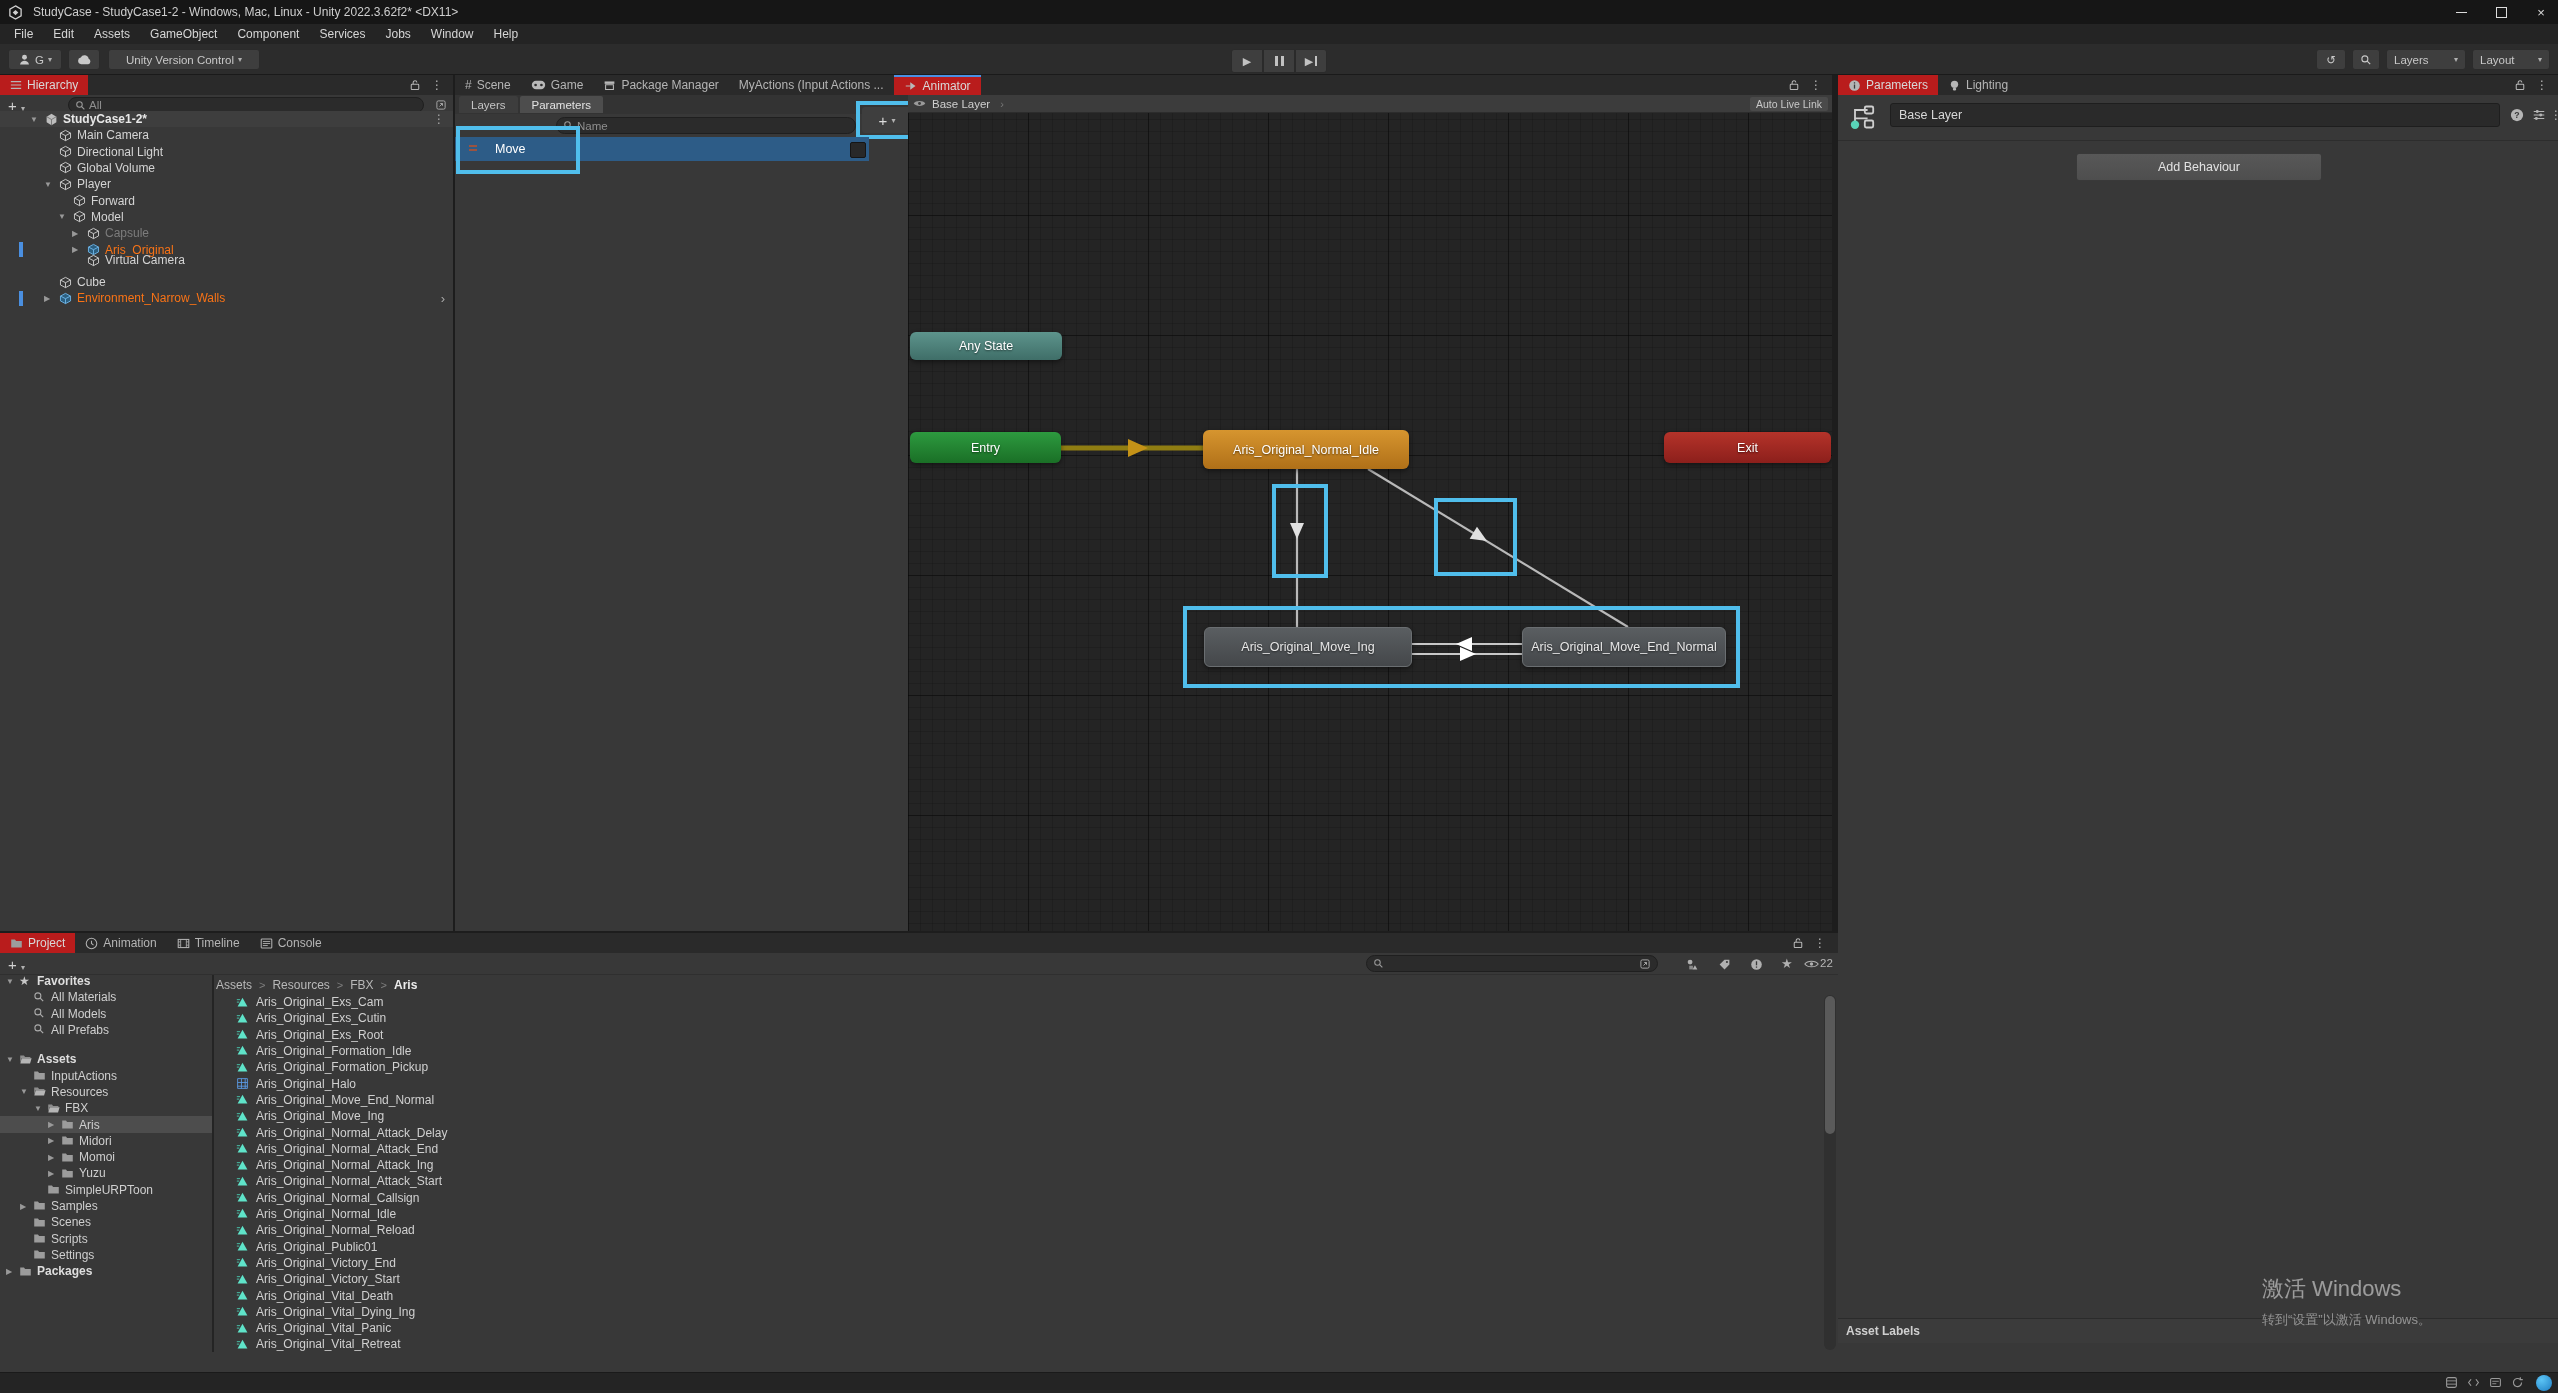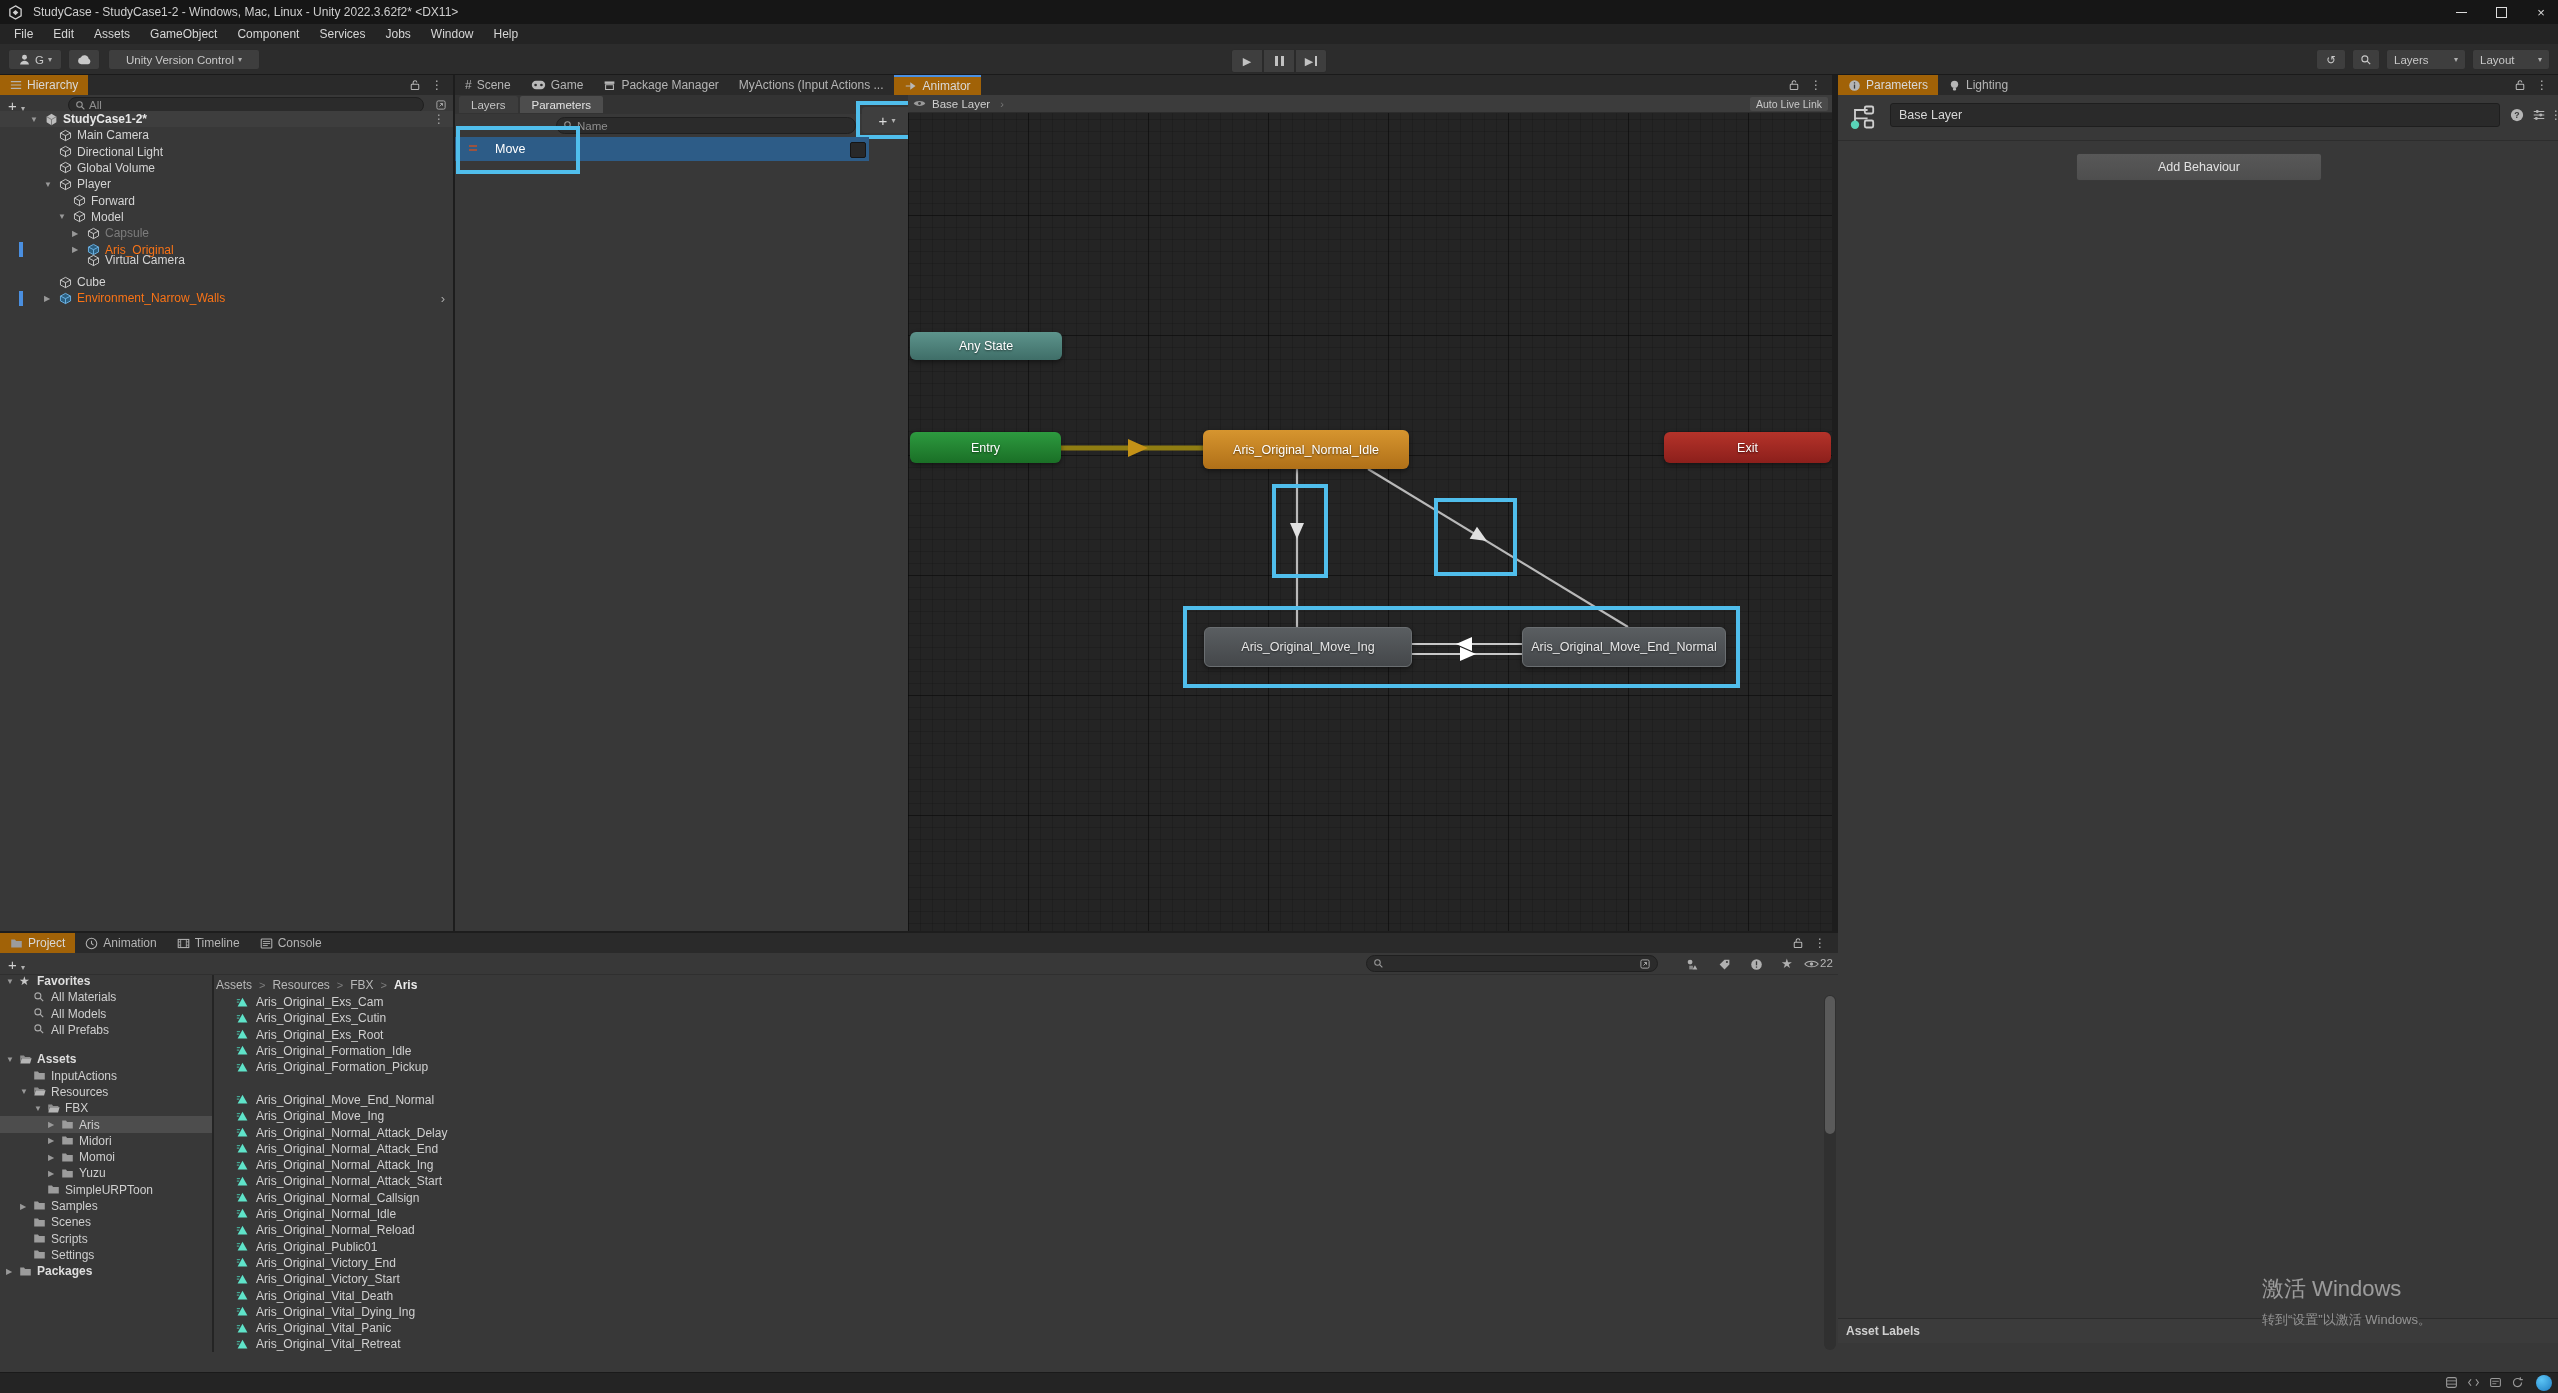--- a/index.html
+++ b/index.html
@@ -27,21 +27,21 @@
   .t-btn:first-child{border-radius:3px 0 0 3px;}
   .t-btn:last-child{border-radius:0 3px 3px 0;}
   .pausebars{display:flex;gap:3px;}
   .pausebars i{display:block;width:3px;height:10px;background:#c2c2c2;}
   .stepbar{display:block;width:2px;height:10px;background:#c2c2c2;margin-left:2px;}
 
   
   .panel{position:absolute;background:#383838;}
   .tabrow{position:absolute;left:0;top:0;right:0;height:20px;background:#2a2a2a;display:flex;align-items:flex-end;}
   .tab{height:20px;display:flex;align-items:center;gap:5px;padding:0 10px;color:#b5b5b5;font-size:12px;box-sizing:border-box;}
-  .tab.active{background:#a16207;color:#d8d8d8;}
+  .tab.active{background:#b91c1c;color:#d8d8d8;}
   .tab.blue-top{border-top:2px solid #4a90e2;}
   .panel-corner{position:absolute;top:3px;display:flex;gap:10px;align-items:center;color:#b5b5b5;}
   .kebab{font-size:12px;color:#b5b5b5;letter-spacing:0;}
   .searchpill{position:absolute;background:#2b2b2b;border:1px solid #1f1f1f;border-radius:9px;display:flex;align-items:center;
               padding:0 6px;gap:3px;box-sizing:border-box;color:#9b9b9b;}
   .searchpill input{flex:1;background:transparent;border:none;outline:none;color:#dcdcdc;font-size:11.5px;font-family:inherit;padding:0;min-width:0;}
   .searchpill input::placeholder{color:#8f8f8f;}
 
   
   #hierarchy{left:0;top:75px;width:453px;height:856px;}
@@ -875,20 +875,28 @@
       </div>
       <div class="frow" style="top: 86.2px;">
         <span class="icon ric" style="left: 22px;">
           <svg viewBox="0 0 16 16" width="13" height="13">
             <path d="M1 4.5h4M1 7.5h3" stroke="#49c0a8" stroke-width="1.2"></path>
             <path d="M8 2 14 13H2Z" fill="#5fe3c9"></path>
           </svg>
         </span>
         <span class="lbl">Aris_Original_Formation_Pickup</span>
       </div>
+      <div class="frow" style="top: 102.5px;">
+        <span class="icon ric" style="left: 22px;">
+          <svg viewBox="0 0 16 16" width="13" height="13">
+            <path d="M2 2h12v12H2ZM2 6.7h12M2 11.3h12M6.7 2v12M11.3 2v12" fill="none" stroke="#5c9ce6" stroke-width="1.1"></path>
+          </svg>
+        </span>
+        <span class="lbl">Aris_Original_Halo</span>
+      </div>
       <div class="frow" style="top: 118.8px;">
         <span class="icon ric" style="left: 22px;">
           <svg viewBox="0 0 16 16" width="13" height="13">
             <path d="M1 4.5h4M1 7.5h3" stroke="#49c0a8" stroke-width="1.2"></path>
             <path d="M8 2 14 13H2Z" fill="#5fe3c9"></path>
           </svg>
         </span>
         <span class="lbl">Aris_Original_Move_End_Normal</span>
       </div>
       <div class="frow" style="top: 135.1px;">

